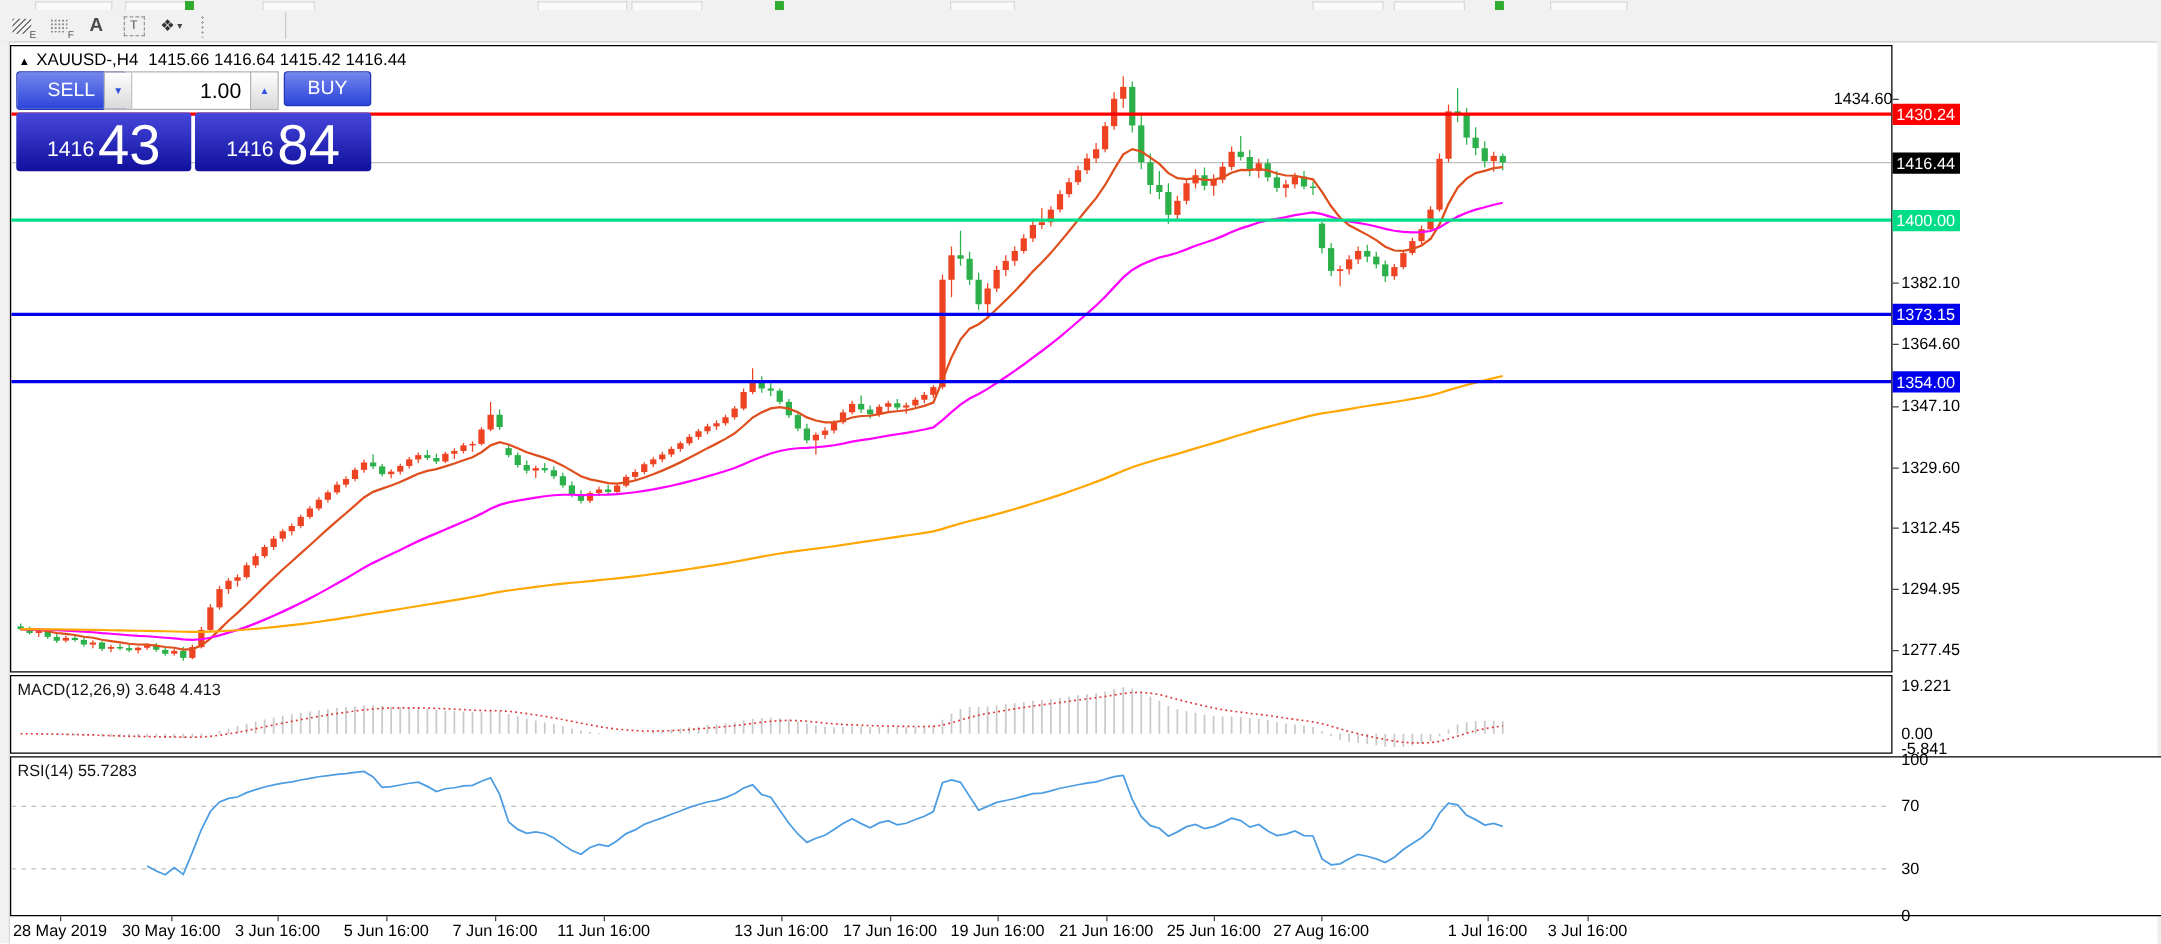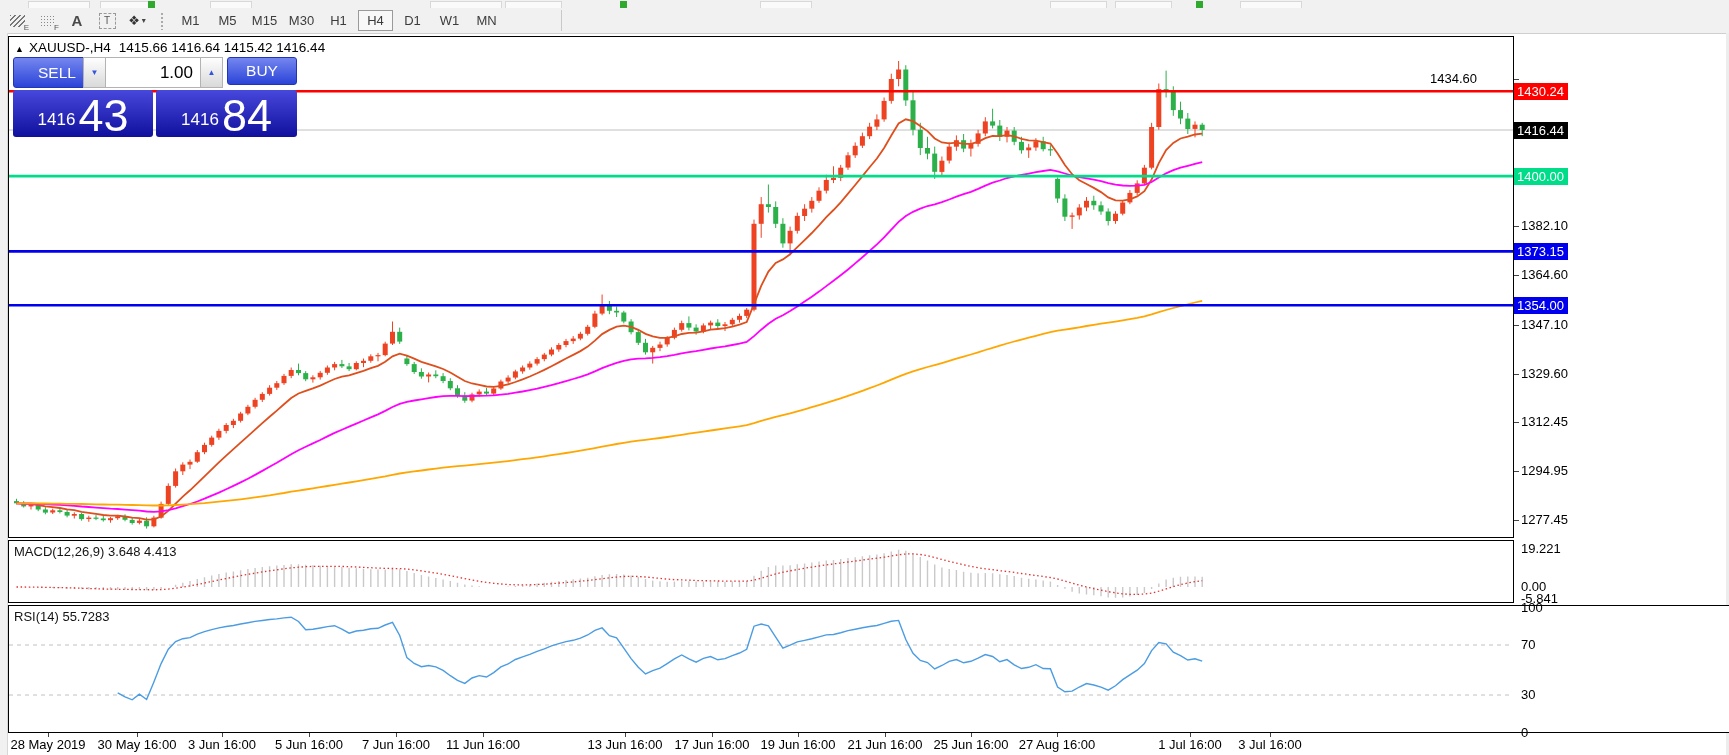--- a/index.html
+++ b/index.html
@@ -93,31 +93,20 @@
       <span class="glyphA">A</span>
     </div>
     <div class="tool-icon">
       <span class="tbox">T</span>
     </div>
     <div class="tool-icon">
       <span class="cursor-g">❖</span>
       <span class="dd">▾</span>
     </div>
     <div class="sep-dots"></div>
-    <div class="tf-group">
-        <div class="tf-btn">M1</div>
-        <div class="tf-btn">M5</div>
-        <div class="tf-btn">M15</div>
-        <div class="tf-btn">M30</div>
-        <div class="tf-btn">H1</div>
-        <div class="tf-btn active">H4</div>
-        <div class="tf-btn">D1</div>
-        <div class="tf-btn">W1</div>
-        <div class="tf-btn">MN</div>
-      </div>
     <div class="sep-line"></div>
   </div>
 
   <div class="left-gutter"></div>
   <div class="right-gutter"></div>
 
   <div class="panel panel-main">
     <svg id="mainSvg" width="1504" height="500">
         <line x1="0" y1="93" x2="1504" y2="93" stroke="#c0c0c0" stroke-width="1"></line>
         <path d="M22 466V472.5M43.7 471.6V477M65.3 475.3V481.5M79.8 478.7V484.8M101.5 480.1V485.7M108.7 477.8V482.9M130.4 482V487.4M144.9 478.7V490.4M152.1 464.6V481.7M159.3 446.4V468M166.6 431.5V450.6M173.8 425.3V438M181 422.5V432.1M188.3 413V425.9M195.5 405.7V417.2M202.7 398.7V409.6M209.9 391.7V402.9M217.2 386.1V396.4M224.4 381.8V391.1M231.6 374.8V385.5M238.9 367.8V378.2M246.1 360.8V371.5M253.3 355.2V365M260.6 348.2V358.6M267.8 344V352.9M275 336.9V347.9M282.2 330.5V341.2M303.9 338.3V345.6M311.2 333.9V342.6M318.4 328.5V337.8M325.6 324.9V333.3M347.3 324.3V333.3M354.5 321.5V330.2M361.8 317.3V325.7M369 315.9V324.3M376.2 304.7V319.3M383.5 284.5V308M419.6 335.5V345.4M463 355.7V365.3M470.2 352.4V359.7M484.7 349.6V358.3M491.9 342.6V352.9M499.1 338.3V346.8M506.4 332.7V342.3M513.6 328.5V336.7M520.8 324.3V332.7M528.1 320.1V328.5M535.3 315.9V324.3M542.5 310.3V319.3M549.8 306.1V314.8M557 301.9V310.3M564.2 299.1V306.9M571.4 294.8V303.3M578.7 287.8V298.5M585.9 273.8V291.2M593.1 257.5V278.3M643.7 308.9V326.6M651 304.7V314.2M658.2 299.1V309.7M665.4 290.6V302.4M672.7 283.6V294.6M694.4 286.4V296.3M701.6 283.6V292.3M716 285V294M723.3 280.8V289M730.5 276.6V285.6M737.7 271V281.1M745 182.6V274.4M752.2 160.1V200.8M781.1 189.6V218.2M788.3 175.6V196.6M795.6 167.2V184M802.8 160.1V175.6M810 150.3V165.8M817.3 137.7V156.5M824.5 129.3V146.1M831.7 127.9V144.1M839 115.2V132.9M846.2 105.4V120.9M853.4 95.6V111M860.6 85.8V102.1M867.9 77.4V93.1M875.1 60.5V84.7M882.3 36.7V66.7M889.6 24V49.3M932.9 119.5V139.1M940.2 105.4V126.5M947.4 98.4V113.8M961.9 102.6V119.5M969.1 92.8V109.6M976.3 80.2V99.2M998 90V105.4M1019.7 106.8V120.9M1026.9 101.2V113.8M1063.1 175.6V191.9M1070.3 167.2V182.6M1077.5 160.1V174.2M1106.5 174.2V186.8M1113.7 163V178.4M1120.9 153.1V167.2M1128.2 143.3V158.2M1135.4 127.9V148.1M1142.6 85.8V132.4M1149.8 46.5V92.8M1186 84.4V100.4" stroke="#ee4323" stroke-width="1" fill="none"></path>
@@ -325,21 +314,21 @@
     <svg id="rsiSvg" width="1504" height="126">
         <line x1="0" y1="39" x2="1504" y2="39" stroke="#c0c0c0" stroke-width="1" stroke-dasharray="4 4"></line>
         <line x1="0" y1="89" x2="1504" y2="89" stroke="#c0c0c0" stroke-width="1" stroke-dasharray="4 4"></line>
         <polyline points="108.7,86.8 116,90.8 123.2,93.8 130.4,88.1 137.6,93.5 144.9,75.9 152.1,57.6 159.3,43.2 166.6,35.6 173.8,32.7 181,31.6 188.3,28.1 195.5,25.7 202.7,23.6 209.9,21.9 217.2,20.5 224.4,19.5 231.6,18 238.9,16.7 246.1,15.4 253.3,14.5 260.6,13.5 267.8,12.9 275,11.9 282.2,11.2 289.5,15.5 296.7,23.8 303.9,23.3 311.2,22 318.4,20.6 325.6,19.7 332.9,23.1 340.1,27.2 347.3,25 354.5,24.2 361.8,22.7 369,22.3 376.2,19 383.5,16.3 390.7,29.5 397.9,51.6 405.2,57.5 412.4,60.7 419.6,59.5 426.8,60.8 434.1,64.4 441.3,69.7 448.5,74.4 455.8,77.4 463,72 470.2,69.6 477.5,71 484.7,66.6 491.9,60.9 499.1,57.9 506.4,53.5 513.6,50.8 520.8,48.3 528.1,45.4 535.3,42.8 542.5,39.9 549.8,37.6 557,35.6 564.2,34.3 571.4,32.1 578.7,29 585.9,24.4 593.1,21.9 600.4,29.7 607.6,31.8 614.8,42.2 622.1,52.6 629.3,61.2 636.5,67.9 643.7,64.6 651,62.2 658.2,57.6 665.4,52.8 672.7,49 679.9,52.9 687.1,56.2 694.4,52.3 701.6,50.6 708.8,53.8 716,52.6 723.3,49.6 730.5,47 737.7,43.3 745,20.2 752.2,18 759.4,19.9 766.7,31.1 773.9,42.2 781.1,39.1 788.3,35.9 795.6,34.4 802.8,32.8 810,30.9 817.3,28.9 824.5,28.5 831.7,26.7 839,24.6 846.2,23.2 853.4,21.8 860.6,20.5 867.9,19.5 875.1,17.4 882.3,15.3 889.6,14.4 896.8,33.5 904,47.3 911.3,54.5 918.5,56.6 925.7,63 932.9,59.5 940.2,55.3 947.4,53.5 954.6,56.8 961.9,55.3 969.1,52.1 976.3,48.5 983.6,50.5 990.8,55.7 998,53.6 1005.2,58.8 1012.5,62.5 1019.7,61.3 1026.9,58.7 1034.2,62.5 1041.4,62.8 1048.6,81.1 1055.9,85.8 1063.1,85.1 1070.3,81 1077.5,77.6 1084.8,79 1092,81.1 1099.2,84.1 1106.5,79.8 1113.7,73.6 1120.9,68.8 1128.2,64.2 1135.4,57.5 1142.6,44.6 1149.8,36.6 1157.1,37.9 1164.3,46.2 1171.5,49.7 1178.8,54 1186,52.8 1193.2,55.1" fill="none" stroke="#4b9ce2" stroke-width="1.4"></polyline>
       </svg>
     <div class="panel-label">RSI(14) 55.7283</div>
   </div>
 
   <div id="priceAxis">
       <div class="ptick" style="top: 79px;"></div>
-      <div class="ax" style="left: 1430px; top: 71px;">1434.60</div>
+      <div class="ax" style="left: 1467px; top: 71px;">1434.60</div>
       <div class="ptick" style="top: 226.3px;"></div>
       <div class="ax" style="left: 1521px; top: 218.3px;">1382.10</div>
       <div class="ptick" style="top: 275.4px;"></div>
       <div class="ax" style="left: 1521px; top: 267.4px;">1364.60</div>
       <div class="ptick" style="top: 324.6px;"></div>
       <div class="ax" style="left: 1521px; top: 316.6px;">1347.10</div>
       <div class="ptick" style="top: 373.7px;"></div>
       <div class="ax" style="left: 1521px; top: 365.7px;">1329.60</div>
       <div class="ptick" style="top: 421.8px;"></div>
       <div class="ax" style="left: 1521px; top: 413.8px;">1312.45</div>

